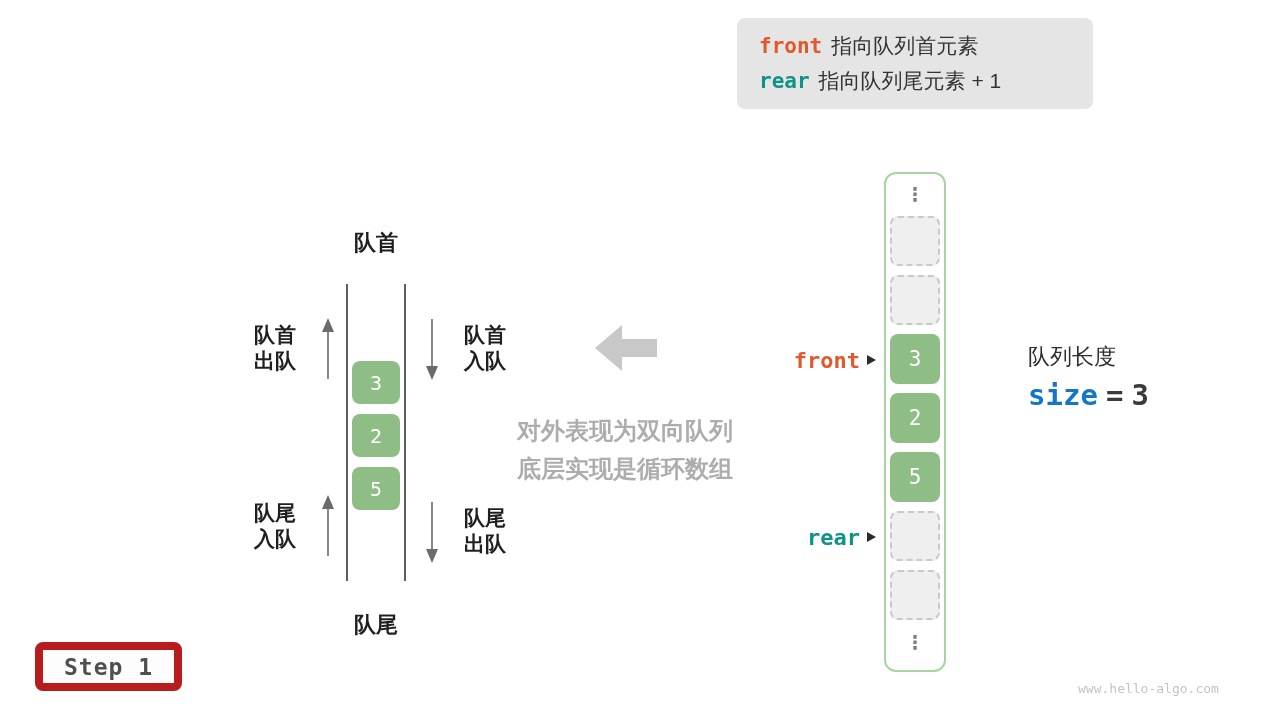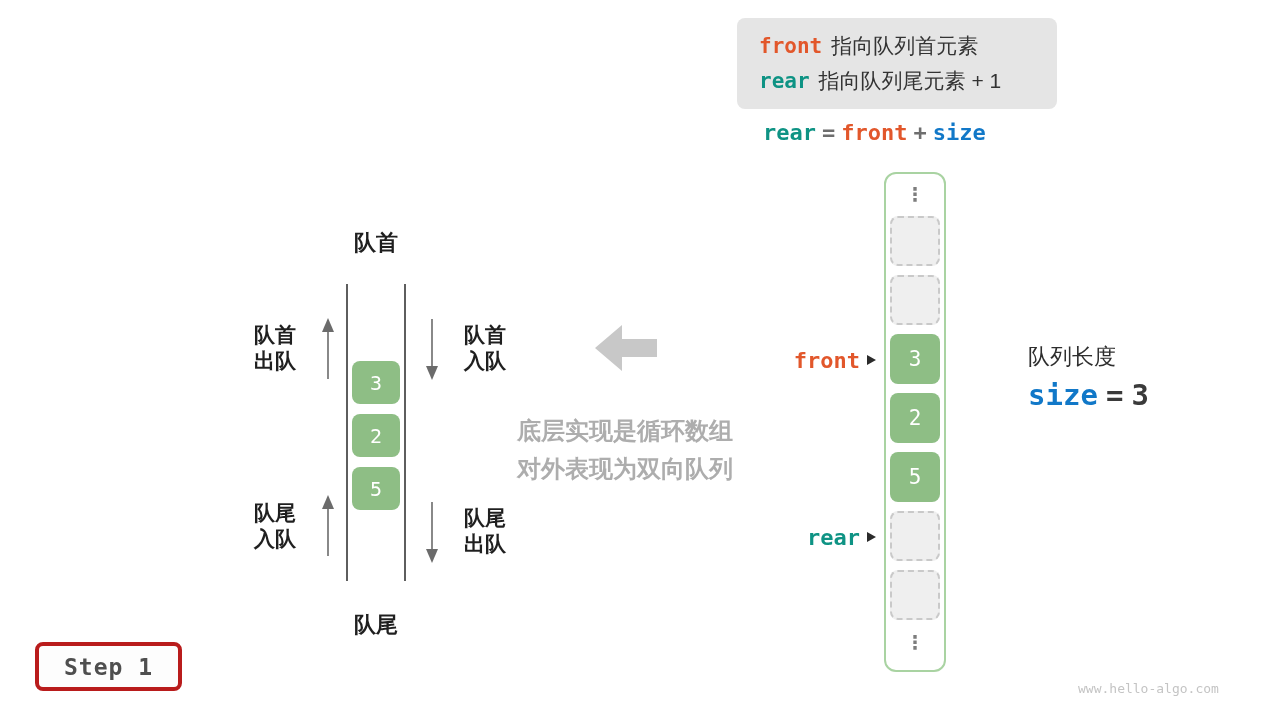--- a/index.html
+++ b/index.html
@@ -8,21 +8,21 @@
     font-family:"Liberation Sans","DejaVu Sans",sans-serif; overflow:hidden;
   }
   .code { font-family:"DejaVu Sans Mono","Liberation Mono",monospace; font-weight:bold; }
   .orange { color:#e2572b; }
   .teal   { color:#0e9384; }
   .blue   { color:#1178c8; }
   .op     { font-family:"DejaVu Sans Mono","Liberation Mono",monospace; color:#6e6e6e; font-weight:bold; }
 
   
   .legend-box {
-    position:absolute; left:737px; top:18px; width:320px; height:91px;
+    position:absolute; left:737px; top:18px; width:356px; height:91px;
     background:#e5e5e5; border-radius:8px; box-sizing:border-box;
     display:flex; flex-direction:column; justify-content:space-evenly;
     padding:6px 22px;
   }
   .legend-line { font-size:21px; color:#333; white-space:nowrap; }
   .legend-line .code { font-size:21px; margin-right:9px; }
 
   .formula { position:absolute; left:763px; top:120px; font-size:22px; white-space:nowrap; }
   .formula span { margin-right:6px; }
 
@@ -70,21 +70,21 @@
   }
   .arrow-svg { position:absolute; }
 
   .note-text {
     position:absolute; left:475px; top:412px; width:300px; text-align:center;
     font-size:24px; font-weight:bold; color:#adadad; line-height:38px; white-space:nowrap;
   }
 
   .step-badge {
     position:absolute; left:35px; top:642px; width:147px; height:49px;
-    border:4px solid #b91c1c; border-radius:8px; box-sizing:border-box; background:#fdfdfd;
+    border:8px solid #b91c1c; border-radius:8px; box-sizing:border-box; background:#fdfdfd;
     display:flex; align-items:center; justify-content:center;
     font-family:"DejaVu Sans Mono","Liberation Mono",monospace;
     font-size:23px; font-weight:bold; color:#4f4f4f; letter-spacing:1px;
   }
   .watermark {
     position:absolute; left:1078px; top:681px; font-size:13px; color:#c4c4c4;
     font-family:"DejaVu Sans Mono",monospace; white-space:nowrap;text-align:right;
   }
 </style>
 </head>
@@ -94,23 +94,20 @@
 
   <div class="legend-box">
     <div class="legend-line">
       <span class="code orange">front</span><span>指向队列首元素</span>
     </div>
     <div class="legend-line">
       <span class="code teal">rear</span><span>指向队列尾元素 + 1</span>
     </div>
   </div>
 
-  <div class="formula">
-    <span class="code teal">rear</span><span class="op">=</span><span class="code orange">front</span><span class="op">+</span><span class="code blue">size</span>
-  </div>
 
   <div class="dq-label" style="left:346px; top:228px;">队首</div>
 
   <div class="rail" style="left:346px; top:284px; height:297px;"></div>
   <div class="rail" style="left:404px; top:284px; height:297px;"></div>
 
   <div class="dq-box" style="top:361px;">3</div>
   <div class="dq-box" style="top:414px;">2</div>
   <div class="dq-box" style="top:467px;">5</div>
 
@@ -148,22 +145,22 @@
     <div>出队</div>
   </div>
 
   <div class="dq-label" style="left:346px; top:610px;">队尾</div>
 
   <svg class="arrow-svg" style="left:595px; top:323px;" width="62" height="50">
     <polygon points="0,25 27,2 27,16 62,16 62,34 27,34 27,48" fill="#c8c8c8"></polygon>
   </svg>
 
   <div class="note-text">
+    <div>对外表现为双向队列</div>
     <div>底层实现是循环数组</div>
-    <div>对外表现为双向队列</div>
   </div>
 
   <div class="array-col">
     <div class="ellipsis" style="top:2px;">⋮</div>
     <div class="acell empty" style="top:42px;"></div>
     <div class="acell empty" style="top:101px;"></div>
     <div class="acell filled" style="top:160px;">3</div>
     <div class="acell filled" style="top:219px;">2</div>
     <div class="acell filled" style="top:278px;">5</div>
     <div class="acell empty" style="top:337px;"></div>

